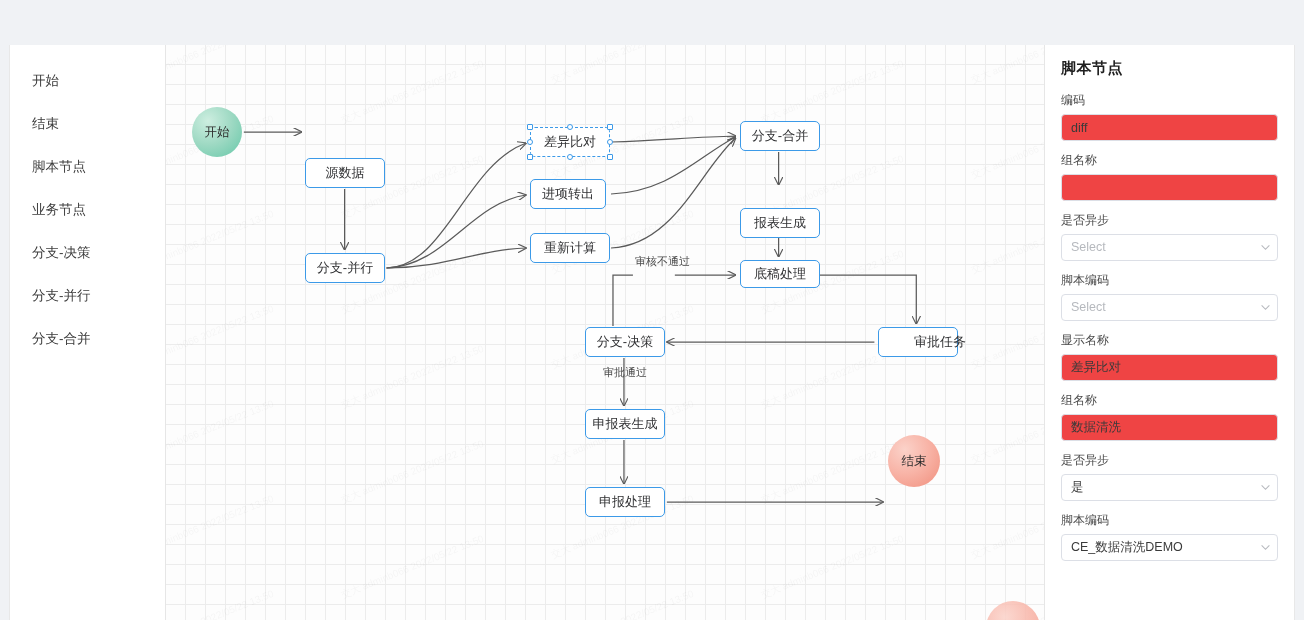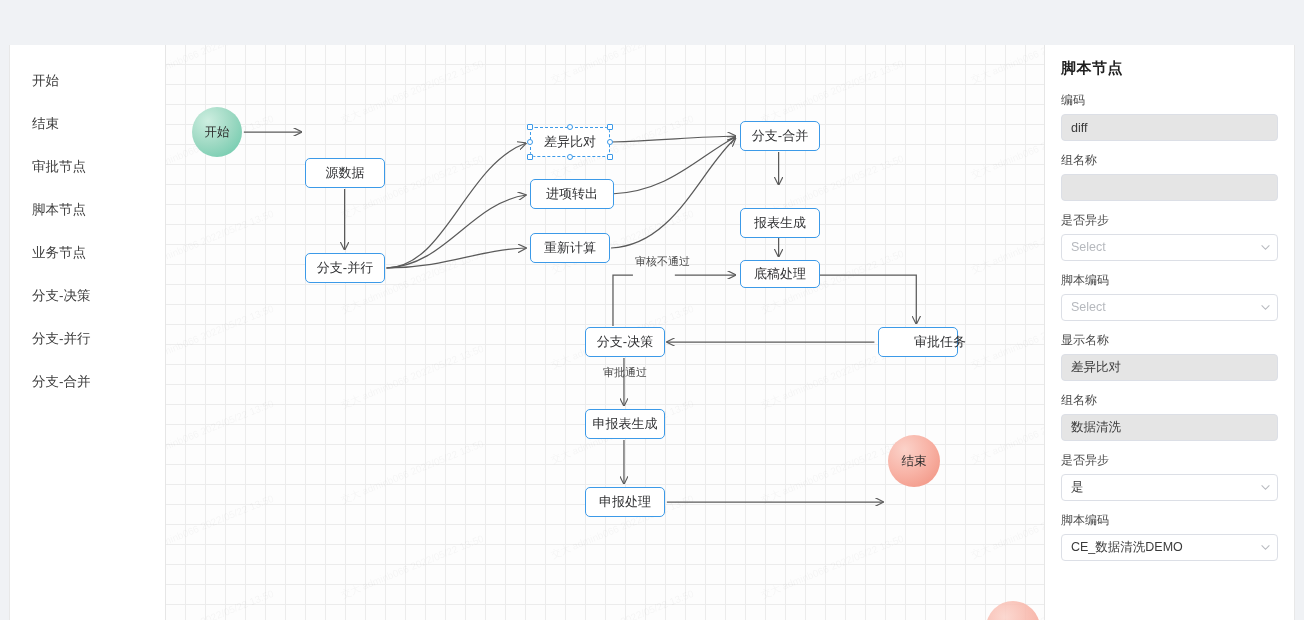--- a/index.html
+++ b/index.html
@@ -199,21 +199,21 @@
     font-size: 12px;
     color: #4a4a4a;
     margin-bottom: 5px;
     font-family: Liberation Serif, serif;
   }
   .field-input {
     width: 100%;
     height: 27px;
     border: 1px solid #dcdfe6;
     border-radius: 4px;
-    background: #e5e5e5;
+    background: #ef4444;
     font-size: 12.5px;
     color: #3a3a3a;
     padding: 0 9px;
     outline: none;
     font-family: "Liberation Sans", "DejaVu Sans", sans-serif;
   }
   .field-input::placeholder { color: #b9bcc2; }
   .field-select {
     position: relative;
     width: 100%;
@@ -243,21 +243,20 @@
 <body>
 
 <div id="app">
 
 
   <div id="shell">
 
     <div id="palette">
         <div class="pal-item">开始</div>
         <div class="pal-item">结束</div>
-        <div class="pal-item">审批节点</div>
         <div class="pal-item">脚本节点</div>
         <div class="pal-item">业务节点</div>
         <div class="pal-item">分支-决策</div>
         <div class="pal-item">分支-并行</div>
         <div class="pal-item">分支-合并</div>
       </div>
 
     <div id="canvas-wrap">
       <div id="wm">
           <span class="wm" style="left: -40px; top: 0px;">交大 adminb066 2022/05/22 13:50</span>
@@ -353,21 +352,21 @@
           <span>差异比对</span>
           <span class="handle h-nw"></span>
           <span class="handle h-n round"></span>
           <span class="handle h-ne"></span>
           <span class="handle h-w round"></span>
           <span class="handle h-e round"></span>
           <span class="handle h-sw"></span>
           <span class="handle h-s round"></span>
           <span class="handle h-se"></span>
         </div>
-        <div class="node" style="left: 364px; top: 134px; width: 84px; height: 30px; text-align: center;">
+        <div class="node" style="left: 364px; top: 134px; width: 76px; height: 30px; text-align: center;">
           <span>进项转出</span>
         </div>
         <div class="node" style="left: 364px; top: 188px; width: 80px; height: 30px;">
           <span>重新计算</span>
         </div>
         <div class="node" style="left: 574px; top: 76px; width: 80px; height: 30px;">
           <span>分支-合并</span>
         </div>
         <div class="node" style="left: 574px; top: 143px; width: 80px; height: 30px; margin-top: 20px;">
           <span>报表生成</span>

